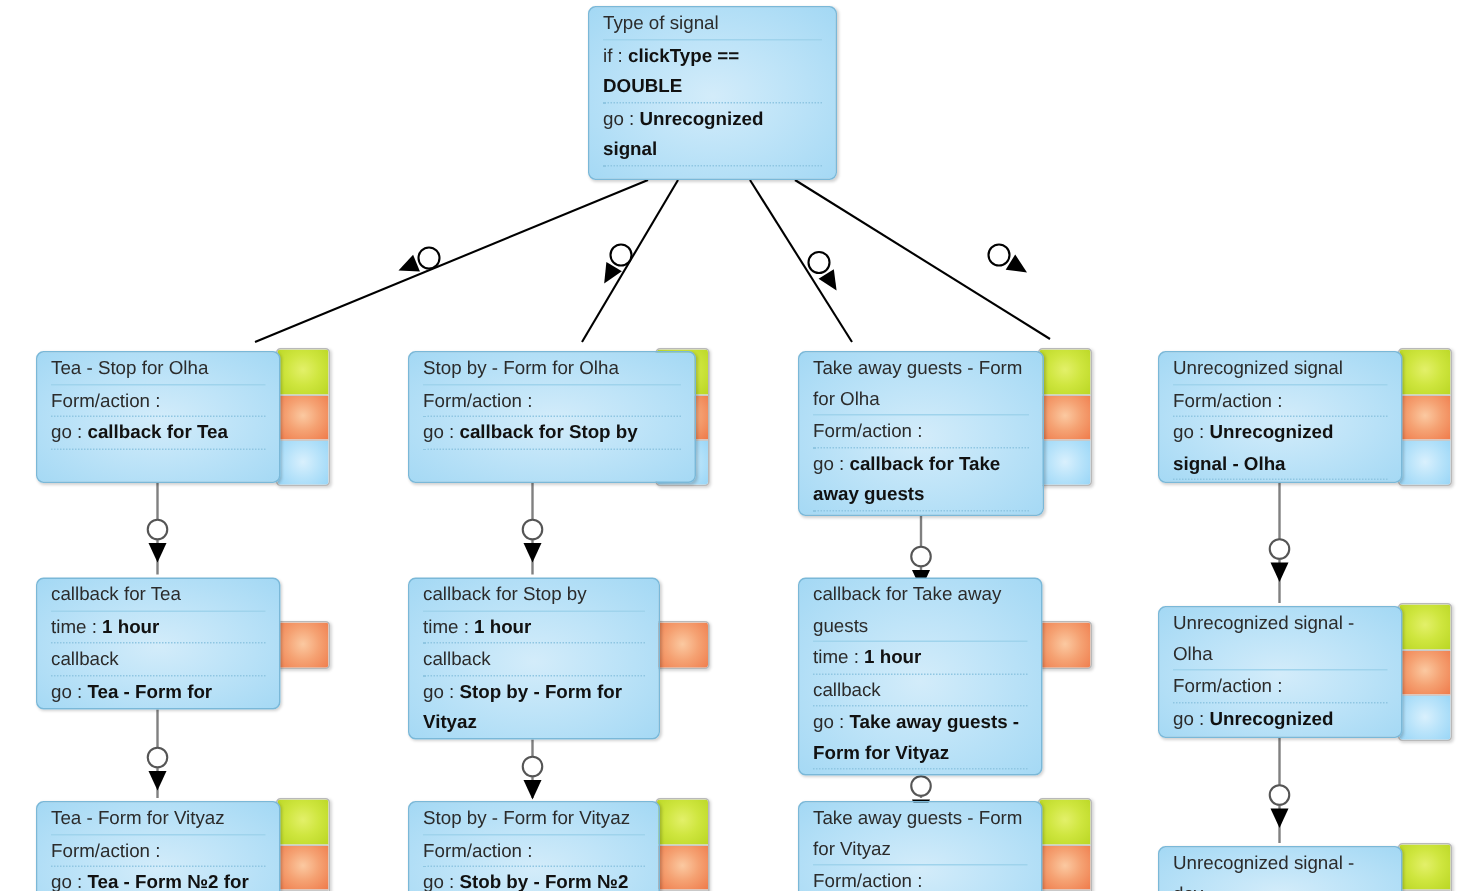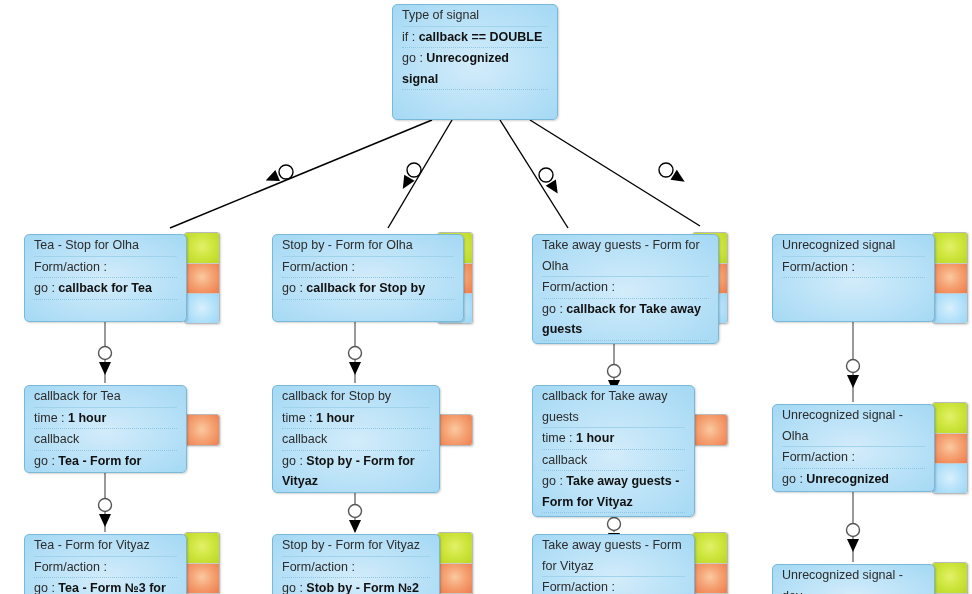--- a/index.html
+++ b/index.html
@@ -162,21 +162,21 @@
       </g>
       <g>
         <line x1="853" y1="492" x2="853" y2="562" stroke="#808080" stroke-width="1.6"></line>
         <circle cx="853" cy="530" r="6.5" fill="#ffffff" stroke="#555555" stroke-width="1.4"></circle>
         <polygon points="853,552 847,539 859,539" fill="#000000"></polygon>
       </g>
     </svg>
 <div class="node-body" style="left: 392px; top: 4px; width: 166px; height: 116px;">
       <div class="rows">
         <div class="row sep-solid title"><span class="lbl">Type of signal</span></div>
-        <div class="row sep-dot"><span class="lbl">if : </span><span class="val">callback == DOUBLE</span></div>
+        <div class="row sep-dot"><span class="lbl">if : </span><span class="val">clickType == DOUBLE</span></div>
         <div class="row sep-dot"><span class="lbl">go : </span><span class="val">Unrecognized signal</span></div>
       </div>
     </div>
     <div class="swatches" style="left: 184px; top: 232px; width: 36px; height: 92px;">
       <div class="swatch green" style="height: 30.6667px; border-bottom: 1px solid rgb(201, 201, 201);"></div>
       <div class="swatch orange" style="height: 30.6667px; border-bottom: 1px solid rgb(201, 201, 201);"></div>
       <div class="swatch blue" style="height: 30.6667px;"></div>
     </div>
     <div class="node-body" style="left: 24px; top: 234px; width: 163px; height: 88px;">
       <div class="rows">
@@ -197,21 +197,21 @@
       </div>
     </div>
     <div class="swatches" style="left: 184px; top: 532px; width: 36px; height: 92px;">
       <div class="swatch green" style="height: 30.6667px; border-bottom: 1px solid rgb(201, 201, 201);"></div>
       <div class="swatch orange" style="height: 30.6667px; border-bottom: 1px solid rgb(201, 201, 201);"></div>
     </div>
     <div class="node-body" style="left: 24px; top: 534px; width: 163px; height: 88px;">
       <div class="rows">
         <div class="row sep-solid title"><span class="lbl">Tea - Form for Vityaz</span></div>
         <div class="row sep-dot"><span class="lbl">Form/action :</span></div>
-        <div class="row sep-dot"><span class="lbl">go : </span><span class="val">Tea - Form №3 for</span></div>
+        <div class="row sep-dot"><span class="lbl">go : </span><span class="val">Tea - Form №2 for</span></div>
       </div>
     </div>
     <div class="swatches" style="left: 437px; top: 232px; width: 36px; height: 92px;">
       <div class="swatch green" style="height: 30.6667px; border-bottom: 1px solid rgb(201, 201, 201);"></div>
       <div class="swatch orange" style="height: 30.6667px; border-bottom: 1px solid rgb(201, 201, 201);"></div>
       <div class="swatch blue" style="height: 30.6667px;"></div>
     </div>
     <div class="node-body" style="left: 272px; top: 234px; width: 192px; height: 88px;">
       <div class="rows">
         <div class="row sep-solid title"><span class="lbl">Stop by - Form for Olha</span></div>
@@ -239,21 +239,21 @@
         <div class="row sep-solid title"><span class="lbl">Stop by - Form for Vityaz</span></div>
         <div class="row sep-dot"><span class="lbl">Form/action :</span></div>
         <div class="row sep-dot"><span class="lbl">go : </span><span class="val">Stob by - Form №2 for</span></div>
       </div>
     </div>
     <div class="swatches" style="left: 692px; top: 232px; width: 36px; height: 92px;">
       <div class="swatch green" style="height: 30.6667px; border-bottom: 1px solid rgb(201, 201, 201);"></div>
       <div class="swatch orange" style="height: 30.6667px; border-bottom: 1px solid rgb(201, 201, 201);"></div>
       <div class="swatch blue" style="height: 30.6667px;"></div>
     </div>
-    <div class="node-body" style="left: 532px; top: 234px; width: 187px; height: 110px;">
+    <div class="node-body" style="left: 532px; top: 234px; width: 164px; height: 110px;">
       <div class="rows">
         <div class="row sep-solid title"><span class="lbl">Take away guests - Form for Olha</span></div>
         <div class="row sep-dot"><span class="lbl">Form/action :</span></div>
         <div class="row sep-dot"><span class="lbl">go : </span><span class="val">callback for Take away guests</span></div>
       </div>
     </div>
     <div class="swatches" style="left: 692px; top: 414px; width: 36px; height: 32px;">
       <div class="swatch orange" style="height: 32px;"></div>
     </div>
     <div class="node-body" style="left: 532px; top: 385px; width: 163px; height: 132px;">
@@ -276,20 +276,21 @@
     </div>
     <div class="swatches" style="left: 932px; top: 232px; width: 36px; height: 92px;">
       <div class="swatch green" style="height: 30.6667px; border-bottom: 1px solid rgb(201, 201, 201);"></div>
       <div class="swatch orange" style="height: 30.6667px; border-bottom: 1px solid rgb(201, 201, 201);"></div>
       <div class="swatch blue" style="height: 30.6667px;"></div>
     </div>
     <div class="node-body" style="left: 772px; top: 234px; width: 163px; height: 88px;">
       <div class="rows">
         <div class="row sep-solid title"><span class="lbl">Unrecognized signal</span></div>
         <div class="row sep-dot"><span class="lbl">Form/action :</span></div>
+        <div class="row sep-dot"><span class="lbl">go : </span><span class="val">Unrecognized signal - Olha</span></div>
       </div>
     </div>
     <div class="swatches" style="left: 932px; top: 402px; width: 36px; height: 92px;">
       <div class="swatch green" style="height: 30.6667px; border-bottom: 1px solid rgb(201, 201, 201);"></div>
       <div class="swatch orange" style="height: 30.6667px; border-bottom: 1px solid rgb(201, 201, 201);"></div>
       <div class="swatch blue" style="height: 30.6667px;"></div>
     </div>
     <div class="node-body" style="left: 772px; top: 404px; width: 163px; height: 88px;">
       <div class="rows">
         <div class="row sep-solid title"><span class="lbl">Unrecognized signal - Olha</span></div>

